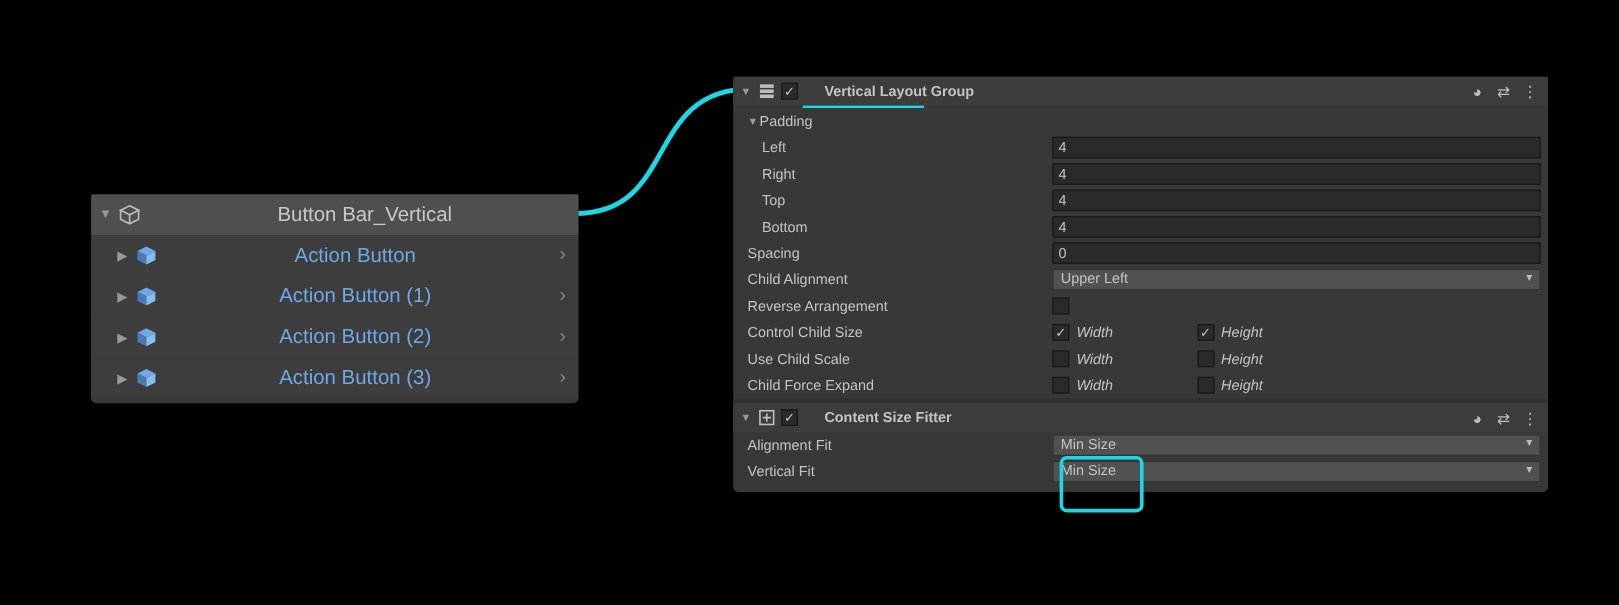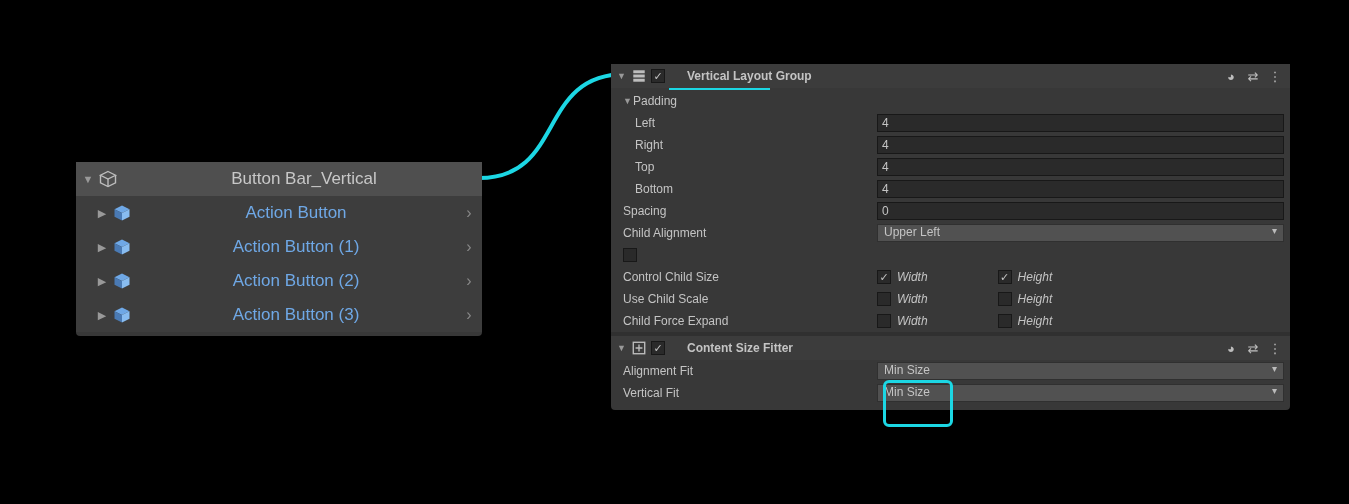--- a/index.html
+++ b/index.html
@@ -310,20 +310,21 @@
     <span class="lbl">Spacing</span>
     <input class="inp" value="0" style="">
   </div>
   <div class="row">
     <span class="lbl">Child Alignment</span>
     <div class="dd">
         <span>Upper Left</span>
       </div>
   </div>
   <div class="row">
+    <span class="lbl">Reverse Arrangement</span>
     <span class="cb"></span>
   </div>
   <div class="row">
     <span class="lbl">Control Child Size</span>
     <span class="cb checked"></span>
     <span class="cbl">Width</span>
     <span class="cb checked"></span>
     <span class="cbl" style="margin-right:0">Height</span>
   </div>
   <div class="row">

